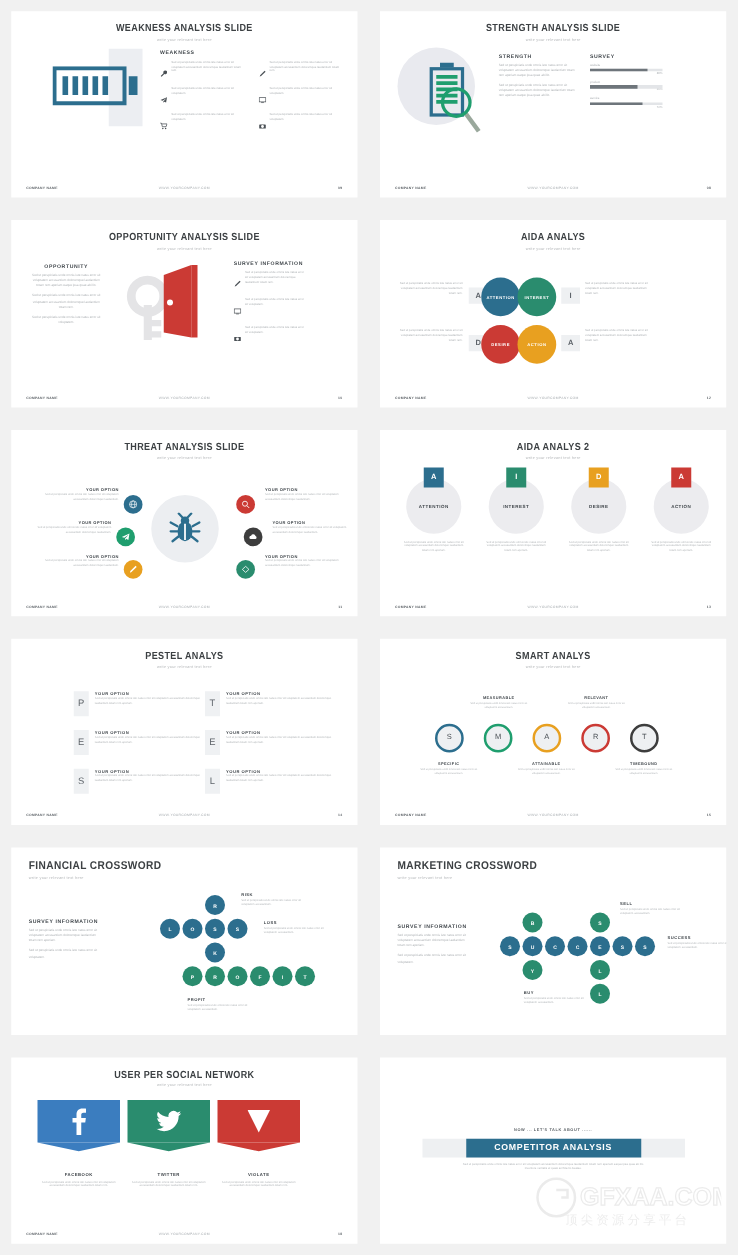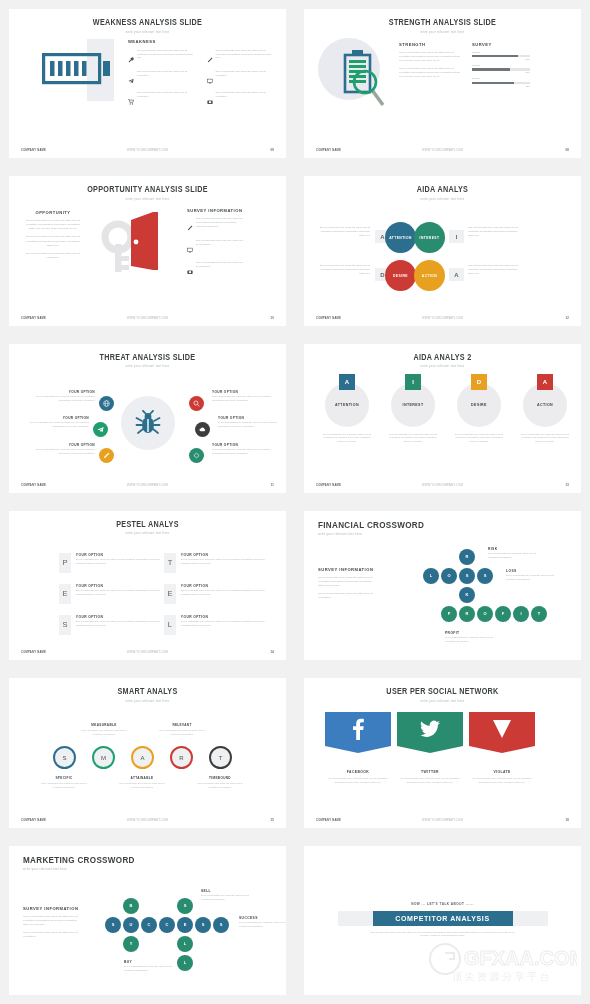--- a/index.html
+++ b/index.html
@@ -567,20 +567,61 @@
       <div class="footer">
         <span class="fl">COMPANY NAME</span>
         <span class="fc">WWW.YOURCOMPANY.COM</span>
         <span class="fr">14</span>
       </div>
     </div>
   </div>
 
   <div class="cell">
     <div class="slide">
+      <div class="s-title">SMART ANALYS</div>
+      <div class="s-sub">write your relevant text here</div>
+
+      <div class="m-ring" style="left:44px;top:68px;border:2.4px solid #2c6e8e">S</div>
+      <div class="m-ring" style="left:83px;top:68px;border:2.4px solid #1f9e6e">M</div>
+      <div class="m-ring" style="left:122px;top:68px;border:2.4px solid #e8a020">A</div>
+      <div class="m-ring" style="left:161px;top:68px;border:2.4px solid #cb3a34">R</div>
+      <div class="m-ring" style="left:200px;top:68px;border:2.4px solid #3d3d3d">T</div>
+
+      <div class="m-cap" style="left:70px;top:45px">
+        <div class="t">MEASURABLE</div>
+        <div class="b">Sed ut perspiciatis unde omnis iste natus error sit voluptatem accusantium.</div>
+      </div>
+      <div class="m-cap" style="left:148px;top:45px">
+        <div class="t">RELEVANT</div>
+        <div class="b">Sed ut perspiciatis unde omnis iste natus error sit voluptatem accusantium.</div>
+      </div>
+
+      <div class="m-cap" style="left:30px;top:98px">
+        <div class="t">SPECIFIC</div>
+        <div class="b">Sed ut perspiciatis unde omnis iste natus error sit voluptatem accusantium.</div>
+      </div>
+      <div class="m-cap" style="left:108px;top:98px">
+        <div class="t">ATTAINABLE</div>
+        <div class="b">Sed ut perspiciatis unde omnis iste natus error sit voluptatem accusantium.</div>
+      </div>
+      <div class="m-cap" style="left:186px;top:98px">
+        <div class="t">TIMEBOUND</div>
+        <div class="b">Sed ut perspiciatis unde omnis iste natus error sit voluptatem accusantium.</div>
+      </div>
+
+      <div class="footer">
+        <span class="fl">COMPANY NAME</span>
+        <span class="fc">WWW.YOURCOMPANY.COM</span>
+        <span class="fr">15</span>
+      </div>
+    </div>
+  </div>
+
+  <div class="cell">
+    <div class="slide">
       <div class="s-title left" style="transform:scaleX(.9)">FINANCIAL CROSSWORD</div>
       <div class="s-sub left">write your relevant text here</div>
 
       <div style="position:absolute;left:14px;top:56px;width:58px">
         <div class="hdg">SURVEY INFORMATION</div>
         <div class="body-txt" style="margin-top:4px">Sed ut perspiciatis unde omnis iste natus error sit voluptatem accusantium doloremque laudantium totam rem aperiam.</div>
         <div class="body-txt" style="margin-top:4px">Sed ut perspiciatis unde omnis iste natus error sit voluptatem.</div>
       </div>
 
       <div class="cw-node" style="left:155px;top:38px;background:#2c6e8e">R</div>
@@ -606,105 +647,20 @@
       </div>
       <div class="cw-note" style="left:141px;top:120px">
         <div class="t">PROFIT</div>
         <div class="b">Sed ut perspiciatis unde omnis iste natus error sit voluptatem accusantium.</div>
       </div>
     </div>
   </div>
 
   <div class="cell">
     <div class="slide">
-      <div class="s-title">SMART ANALYS</div>
-      <div class="s-sub">write your relevant text here</div>
-
-      <div class="m-ring" style="left:44px;top:68px;border:2.4px solid #2c6e8e">S</div>
-      <div class="m-ring" style="left:83px;top:68px;border:2.4px solid #1f9e6e">M</div>
-      <div class="m-ring" style="left:122px;top:68px;border:2.4px solid #e8a020">A</div>
-      <div class="m-ring" style="left:161px;top:68px;border:2.4px solid #cb3a34">R</div>
-      <div class="m-ring" style="left:200px;top:68px;border:2.4px solid #3d3d3d">T</div>
-
-      <div class="m-cap" style="left:70px;top:45px">
-        <div class="t">MEASURABLE</div>
-        <div class="b">Sed ut perspiciatis unde omnis iste natus error sit voluptatem accusantium.</div>
-      </div>
-      <div class="m-cap" style="left:148px;top:45px">
-        <div class="t">RELEVANT</div>
-        <div class="b">Sed ut perspiciatis unde omnis iste natus error sit voluptatem accusantium.</div>
-      </div>
-
-      <div class="m-cap" style="left:30px;top:98px">
-        <div class="t">SPECIFIC</div>
-        <div class="b">Sed ut perspiciatis unde omnis iste natus error sit voluptatem accusantium.</div>
-      </div>
-      <div class="m-cap" style="left:108px;top:98px">
-        <div class="t">ATTAINABLE</div>
-        <div class="b">Sed ut perspiciatis unde omnis iste natus error sit voluptatem accusantium.</div>
-      </div>
-      <div class="m-cap" style="left:186px;top:98px">
-        <div class="t">TIMEBOUND</div>
-        <div class="b">Sed ut perspiciatis unde omnis iste natus error sit voluptatem accusantium.</div>
-      </div>
-
-      <div class="footer">
-        <span class="fl">COMPANY NAME</span>
-        <span class="fc">WWW.YOURCOMPANY.COM</span>
-        <span class="fr">15</span>
-      </div>
-    </div>
-  </div>
-
-  <div class="cell">
-    <div class="slide">
-      <div class="s-title">USER PER SOCIAL NETWORK</div>
-      <div class="s-sub">write your relevant text here</div>
-
-      <div class="soc" style="left:21px">
-        <div class="soc-card arrow-0" style="background:#3b7dbf">
-          <svg width="14" height="22" viewBox="0 0 14 22">
-            <path d="M9 22V12h3.2l.5-3.7H9V6c0-1 .3-1.8 1.8-1.8h2V.9C12.5.9 11.3.8 9.9.8 7 .8 5.2 2.5 5.2 5.6v2.7H2V12h3.2v10z" fill="#fff"></path>
-          </svg>
-          <style>.soc:nth-child(3) .soc-card:after{border-top:7px solid #3b7dbf}</style>
-        </div>
-        <div class="soc-lbl">FACEBOOK</div>
-        <div class="soc-bd">Sed ut perspiciatis unde omnis iste natus error sit voluptatem accusantium doloremque laudantium totam rem.</div>
-      </div>
-
-      <div class="soc" style="left:93px">
-        <div class="soc-card arrow-1" style="background:#2a8c6e">
-          <svg width="20" height="18" viewBox="0 0 24 20">
-            <path d="M24 2.4a9.6 9.6 0 0 1-2.8.8A4.9 4.9 0 0 0 23.3.4a9.7 9.7 0 0 1-3.1 1.2A4.9 4.9 0 0 0 11.8 6 13.9 13.9 0 0 1 1.7.9a4.9 4.9 0 0 0 1.5 6.5A4.8 4.8 0 0 1 1 6.8v.1a4.9 4.9 0 0 0 3.9 4.8 4.9 4.9 0 0 1-2.2.1 4.9 4.9 0 0 0 4.6 3.4A9.9 9.9 0 0 1 0 17.3a13.9 13.9 0 0 0 7.5 2.2c9.1 0 14-7.5 14-14v-.6A10 10 0 0 0 24 2.4z" fill="#fff"></path>
-          </svg>
-        </div>
-        <div class="soc-lbl">TWITTER</div>
-        <div class="soc-bd">Sed ut perspiciatis unde omnis iste natus error sit voluptatem accusantium doloremque laudantium totam rem.</div>
-      </div>
-
-      <div class="soc" style="left:165px">
-        <div class="soc-card arrow-2" style="background:#cb3a34">
-          <svg width="18" height="20" viewBox="0 0 18 20">
-            <path d="M0 1h18L9 19z" fill="#fff"></path>
-          </svg>
-        </div>
-        <div class="soc-lbl">VIOLATE</div>
-        <div class="soc-bd">Sed ut perspiciatis unde omnis iste natus error sit voluptatem accusantium doloremque laudantium totam rem.</div>
-      </div>
-
-      <div class="footer">
-        <span class="fl">COMPANY NAME</span>
-        <span class="fc">WWW.YOURCOMPANY.COM</span>
-        <span class="fr">18</span>
-      </div>
-    </div>
-  </div>
-
-  <div class="cell">
-    <div class="slide">
       <div class="s-title left" style="transform:scaleX(.9)">MARKETING CROSSWORD</div>
       <div class="s-sub left">write your relevant text here</div>
 
       <div style="position:absolute;left:14px;top:60px;width:58px">
         <div class="hdg">SURVEY INFORMATION</div>
         <div class="body-txt" style="margin-top:4px">Sed ut perspiciatis unde omnis iste natus error sit voluptatem accusantium doloremque laudantium totam rem aperiam.</div>
         <div class="body-txt" style="margin-top:4px">Sed ut perspiciatis unde omnis iste natus error sit voluptatem.</div>
       </div>
 
       <div class="cw-node" style="left:114px;top:52px;background:#2a8c6e">B</div>
@@ -730,20 +686,64 @@
       </div>
       <div class="cw-note" style="left:115px;top:114px">
         <div class="t">BUY</div>
         <div class="b">Sed ut perspiciatis unde omnis iste natus error sit voluptatem accusantium.</div>
       </div>
     </div>
   </div>
 
   <div class="cell">
     <div class="slide">
+      <div class="s-title">USER PER SOCIAL NETWORK</div>
+      <div class="s-sub">write your relevant text here</div>
+
+      <div class="soc" style="left:21px">
+        <div class="soc-card arrow-0" style="background:#3b7dbf">
+          <svg width="14" height="22" viewBox="0 0 14 22">
+            <path d="M9 22V12h3.2l.5-3.7H9V6c0-1 .3-1.8 1.8-1.8h2V.9C12.5.9 11.3.8 9.9.8 7 .8 5.2 2.5 5.2 5.6v2.7H2V12h3.2v10z" fill="#fff"></path>
+          </svg>
+          <style>.soc:nth-child(3) .soc-card:after{border-top:7px solid #3b7dbf}</style>
+        </div>
+        <div class="soc-lbl">FACEBOOK</div>
+        <div class="soc-bd">Sed ut perspiciatis unde omnis iste natus error sit voluptatem accusantium doloremque laudantium totam rem.</div>
+      </div>
+
+      <div class="soc" style="left:93px">
+        <div class="soc-card arrow-1" style="background:#2a8c6e">
+          <svg width="20" height="18" viewBox="0 0 24 20">
+            <path d="M24 2.4a9.6 9.6 0 0 1-2.8.8A4.9 4.9 0 0 0 23.3.4a9.7 9.7 0 0 1-3.1 1.2A4.9 4.9 0 0 0 11.8 6 13.9 13.9 0 0 1 1.7.9a4.9 4.9 0 0 0 1.5 6.5A4.8 4.8 0 0 1 1 6.8v.1a4.9 4.9 0 0 0 3.9 4.8 4.9 4.9 0 0 1-2.2.1 4.9 4.9 0 0 0 4.6 3.4A9.9 9.9 0 0 1 0 17.3a13.9 13.9 0 0 0 7.5 2.2c9.1 0 14-7.5 14-14v-.6A10 10 0 0 0 24 2.4z" fill="#fff"></path>
+          </svg>
+        </div>
+        <div class="soc-lbl">TWITTER</div>
+        <div class="soc-bd">Sed ut perspiciatis unde omnis iste natus error sit voluptatem accusantium doloremque laudantium totam rem.</div>
+      </div>
+
+      <div class="soc" style="left:165px">
+        <div class="soc-card arrow-2" style="background:#cb3a34">
+          <svg width="18" height="20" viewBox="0 0 18 20">
+            <path d="M0 1h18L9 19z" fill="#fff"></path>
+          </svg>
+        </div>
+        <div class="soc-lbl">VIOLATE</div>
+        <div class="soc-bd">Sed ut perspiciatis unde omnis iste natus error sit voluptatem accusantium doloremque laudantium totam rem.</div>
+      </div>
+
+      <div class="footer">
+        <span class="fl">COMPANY NAME</span>
+        <span class="fc">WWW.YOURCOMPANY.COM</span>
+        <span class="fr">18</span>
+      </div>
+    </div>
+  </div>
+
+  <div class="cell">
+    <div class="slide">
       <div class="c-kick">NOW ... LET'S TALK ABOUT ......</div>
       <div class="c-bar-outer">
         <div class="c-bar-inner">COMPETITOR ANALYSIS</div>
       </div>
       <div class="c-bd">Sed ut perspiciatis unde omnis iste natus error sit voluptatem accusantium doloremque laudantium totam rem aperiam eaque ipsa quae ab illo inventore veritatis et quasi architecto beatae.</div>
 
       <div class="wm">
         <svg width="150" height="46" viewBox="0 0 300 92">
           <g fill="none" stroke="#d8d8d8" stroke-width="4">
             <circle cx="36" cy="40" r="30"></circle>

